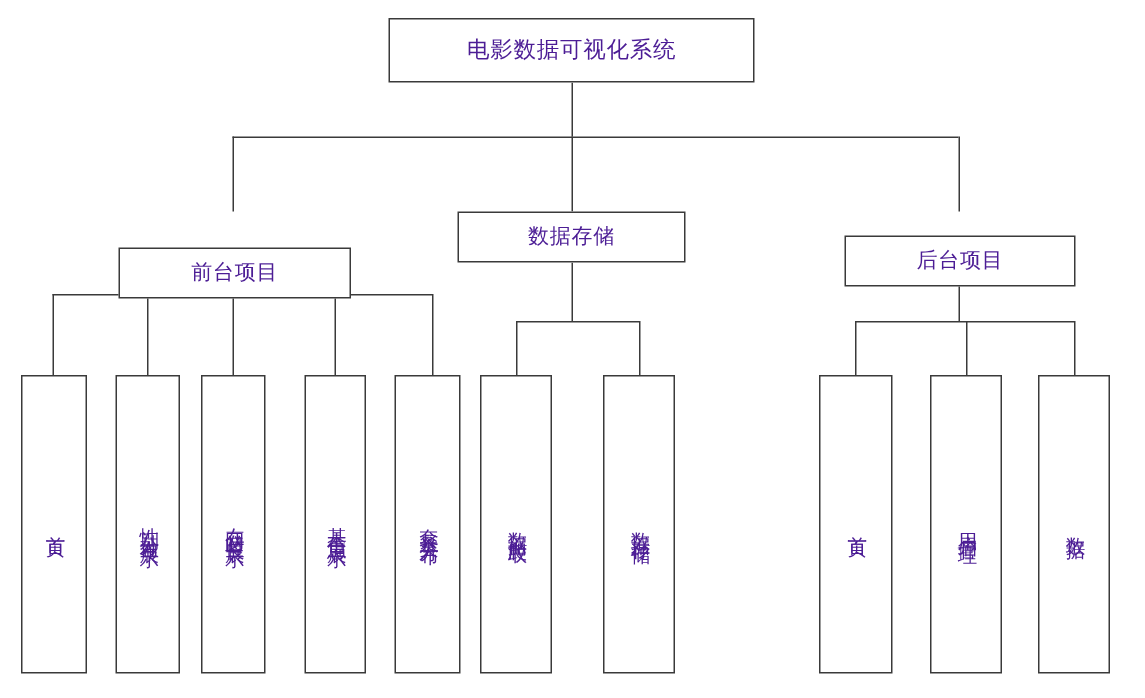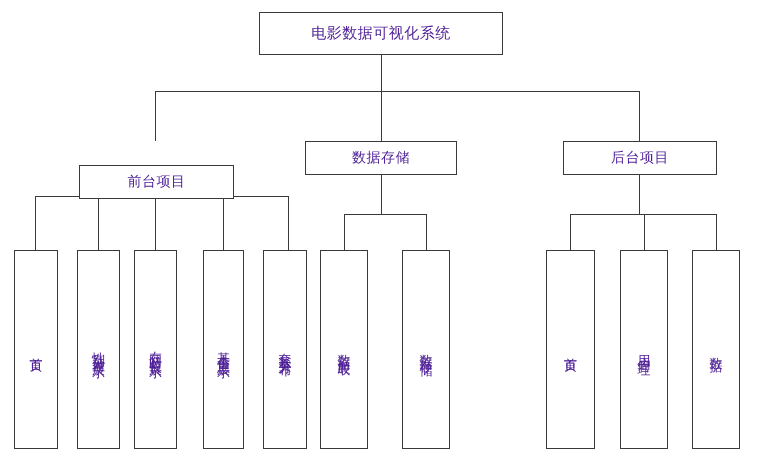--- a/index.html
+++ b/index.html
@@ -87,21 +87,21 @@
   <div class="node root" style="left:259px; top:12px; width:244px; height:43px;">
     <span>电影数据可视化系统</span>
   </div>
 
   <div class="node level2" style="left:79px; top:141px; width:155px; height:34px;margin-top:24px;">
     <span>前台项目</span>
   </div>
   <div class="node level2" style="left:305px; top:141px; width:152px; height:34px;">
     <span>数据存储</span>
   </div>
-  <div class="node level2" style="left:563px; top:141px; width:154px; height:34px;">
+  <div class="node level2" style="left:563px; top:157px; width:154px; height:34px;">
     <span>后台项目</span>
   </div>
 
   <div class="node leaf" style="left:14px; top:250px; width:44px; height:199px;">
     <span class="vlabel">首页</span>
   </div>
   <div class="node leaf" style="left:77px; top:250px; width:43px; height:199px;">
     <span class="vlabel">性别分布展示</span>
   </div>
   <div class="node leaf" style="left:134px; top:250px; width:43px; height:199px;">

